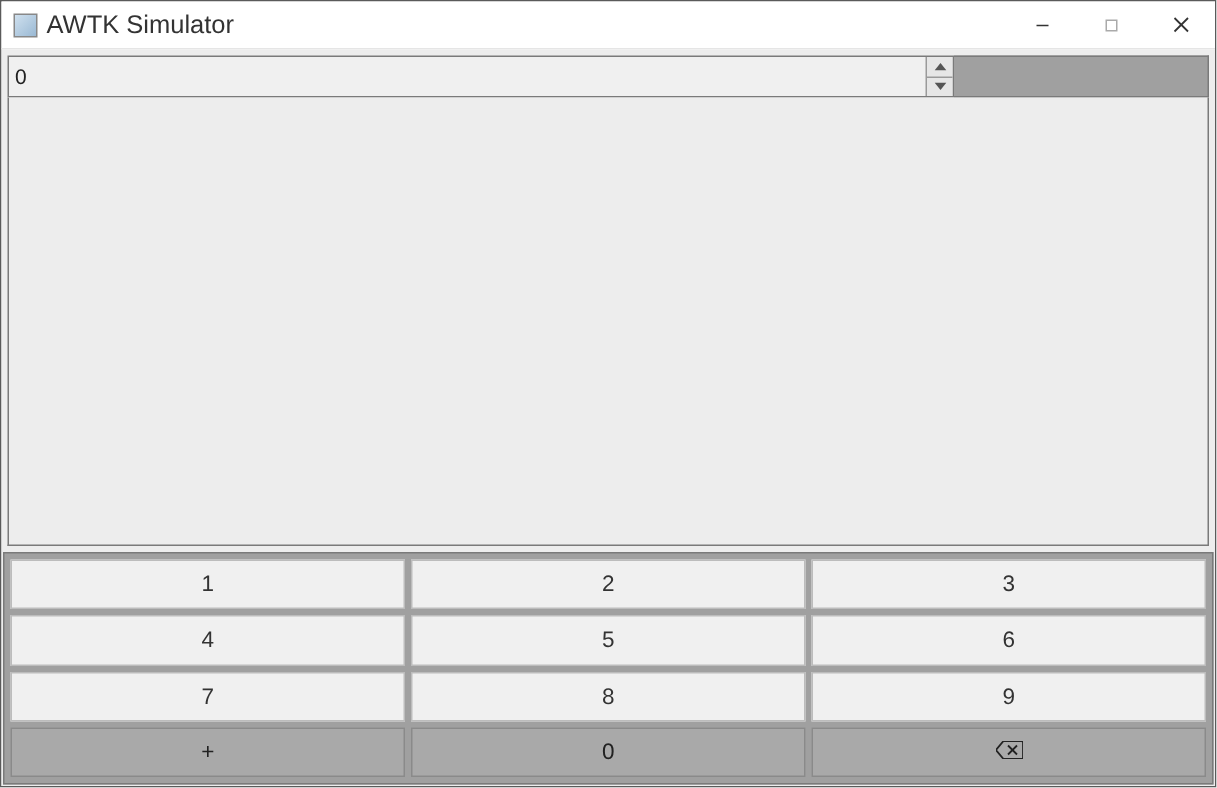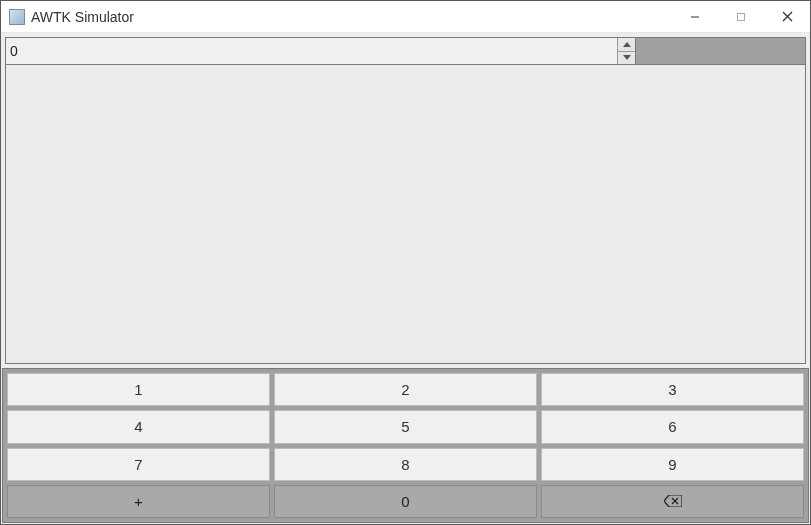--- a/index.html
+++ b/index.html
@@ -27,21 +27,21 @@
     }
     .titlebar-icon {
       width: 16px;
       height: 16px;
       margin-left: 8px;
       margin-right: 6px;
       border: 1px solid #888;
       background: linear-gradient(135deg,#cfe0ee 0%,#9ab9d4 100%);
     }
     .titlebar-title {
-      font-size: 14px;
+      font-size: 17px;
       color: #333;
       flex: 0 0 auto;
     }
     .titlebar-spacer { flex: 1; }
     .titlebar-btn {
       width: 46px;
       height: 32px;
       display: flex;
       align-items: center;
       justify-content: center;

